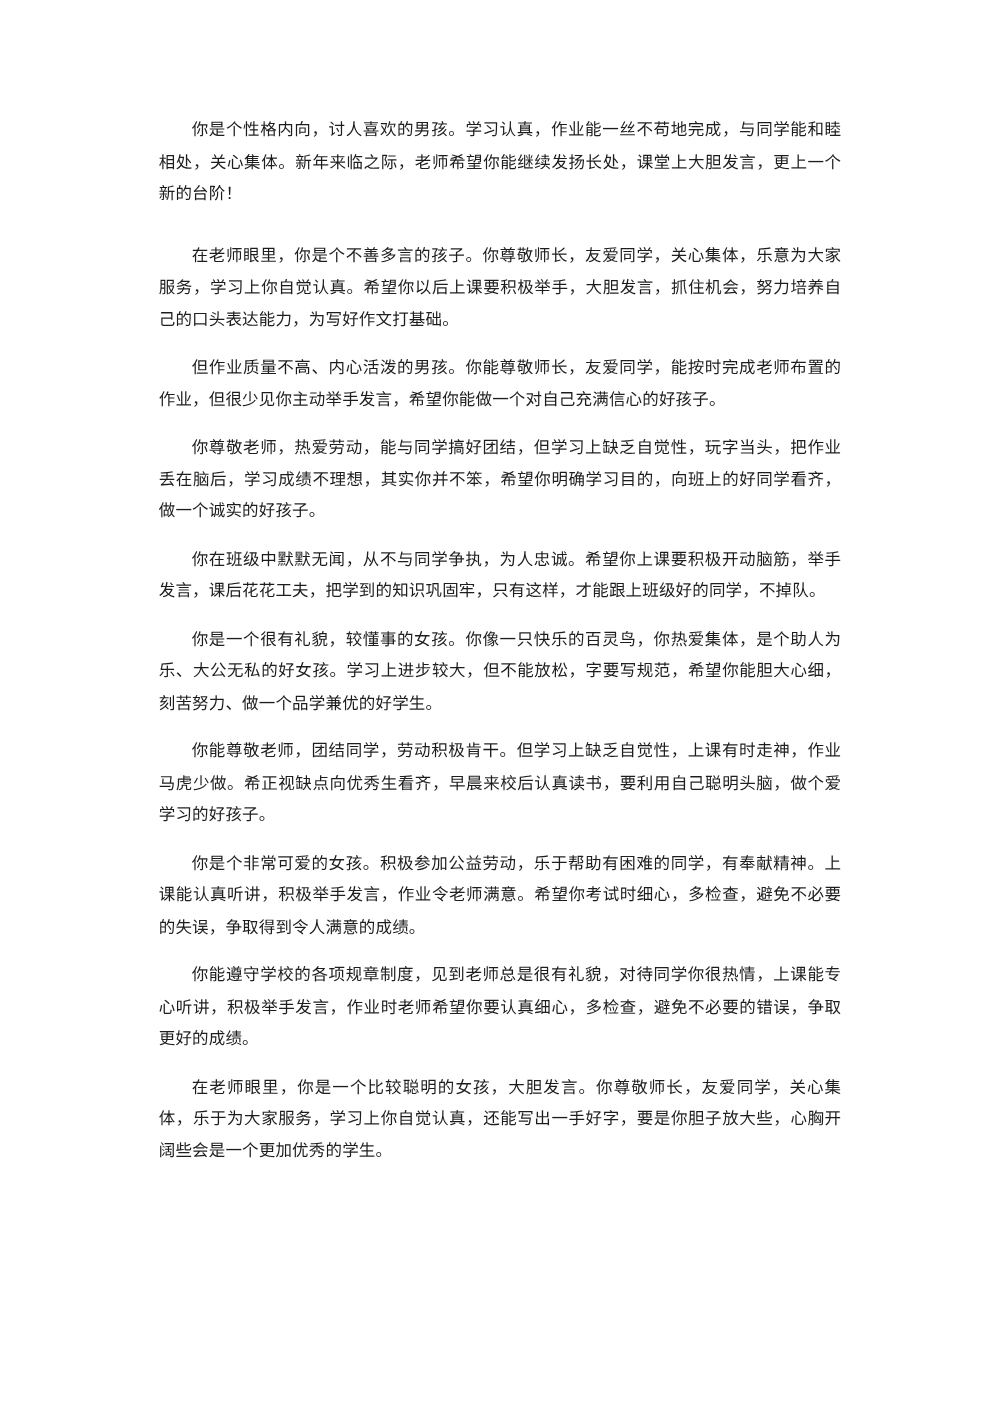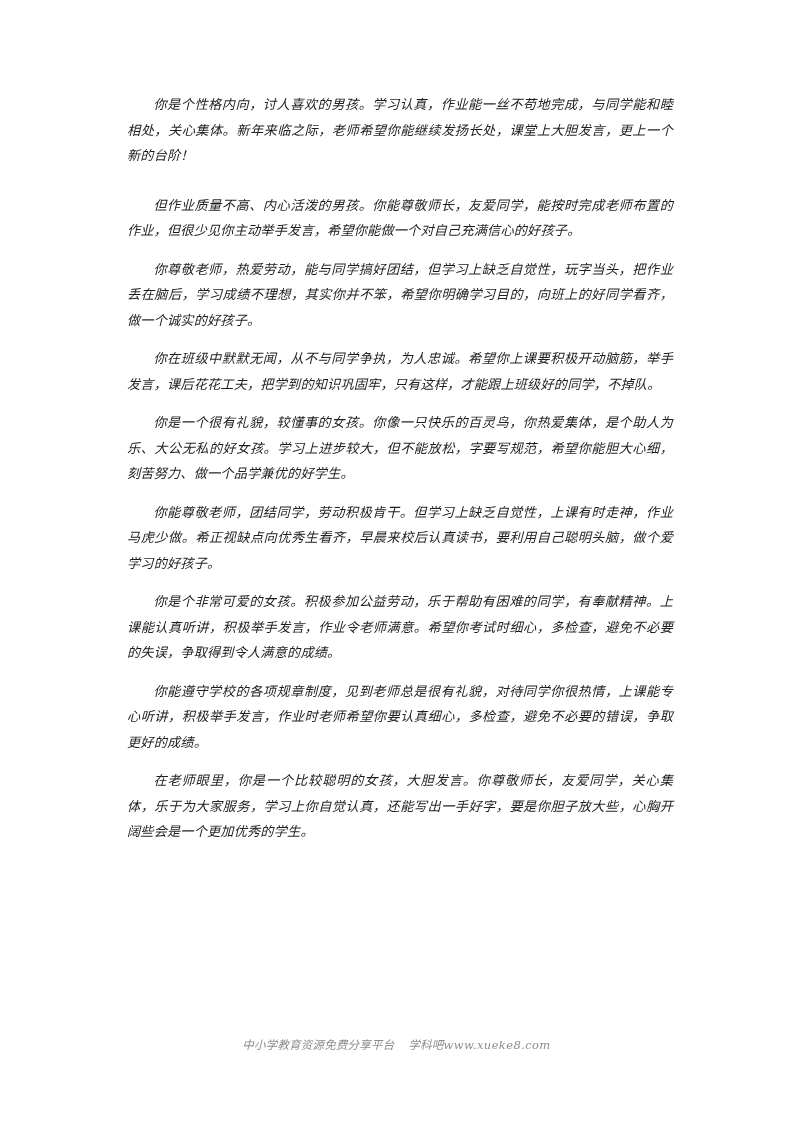--- a/index.html
+++ b/index.html
@@ -10,21 +10,20 @@
   }
 
   .page {
     position: relative;
     width: 793px;
     height: 1050px;
     margin: 0 auto;
     background: #ffffff;
     overflow: hidden;
     box-sizing: border-box;
-    font-style: italic;
   }
 
   .doc-body {
     position: absolute;
     left: 127px;
     top: 92px;
     width: 546px;
   }
 
   .para {
@@ -72,27 +71,25 @@
     letter-spacing: 0.4px;
   }
 </style>
 </head>
 <body>
 
 <div class="page">
 
   <div class="doc-body">
     <p class="para gap-large">你是个性格内向，讨人喜欢的男孩。学习认真，作业能一丝不苟地完成，与同学能和睦相处，关心集体。新年来临之际，老师希望你能继续发扬长处，课堂上大胆发言，更上一个新的台阶！</p>
+    <p class="para gap-normal">在老师眼里，你是个不善多言的孩子。你尊敬师长，友爱同学，关心集体，乐意为大家服务，学习上你自觉认真。希望你以后上课要积极举手，大胆发言，抓住机会，努力培养自己的口头表达能力，为写好作文打基础。</p>
     <p class="para gap-normal">但作业质量不高、内心活泼的男孩。你能尊敬师长，友爱同学，能按时完成老师布置的作业，但很少见你主动举手发言，希望你能做一个对自己充满信心的好孩子。</p>
     <p class="para gap-normal">你尊敬老师，热爱劳动，能与同学搞好团结，但学习上缺乏自觉性，玩字当头，把作业丢在脑后，学习成绩不理想，其实你并不笨，希望你明确学习目的，向班上的好同学看齐，做一个诚实的好孩子。</p>
     <p class="para gap-normal">你在班级中默默无闻，从不与同学争执，为人忠诚。希望你上课要积极开动脑筋，举手发言，课后花花工夫，把学到的知识巩固牢，只有这样，才能跟上班级好的同学，不掉队。</p>
     <p class="para gap-normal">你是一个很有礼貌，较懂事的女孩。你像一只快乐的百灵鸟，你热爱集体，是个助人为乐、大公无私的好女孩。学习上进步较大，但不能放松，字要写规范，希望你能胆大心细，刻苦努力、做一个品学兼优的好学生。</p>
     <p class="para gap-normal">你能尊敬老师，团结同学，劳动积极肯干。但学习上缺乏自觉性，上课有时走神，作业马虎少做。希正视缺点向优秀生看齐，早晨来校后认真读书，要利用自己聪明头脑，做个爱学习的好孩子。</p>
     <p class="para gap-normal">你是个非常可爱的女孩。积极参加公益劳动，乐于帮助有困难的同学，有奉献精神。上课能认真听讲，积极举手发言，作业令老师满意。希望你考试时细心，多检查，避免不必要的失误，争取得到令人满意的成绩。</p>
     <p class="para gap-normal">你能遵守学校的各项规章制度，见到老师总是很有礼貌，对待同学你很热情，上课能专心听讲，积极举手发言，作业时老师希望你要认真细心，多检查，避免不必要的错误，争取更好的成绩。</p>
     <p class="para">在老师眼里，你是一个比较聪明的女孩，大胆发言。你尊敬师长，友爱同学，关心集体，乐于为大家服务，学习上你自觉认真，还能写出一手好字，要是你胆子放大些，心胸开阔些会是一个更加优秀的学生。</p>
   </div>
 
-  <div class="footer">
-    <span class="f-platform">中小学教育资源免费分享平台</span><span class="f-site">学科吧</span><span class="f-url">www.xueke8.com</span>
-  </div>
 
 </div>
 
 </body></html>

